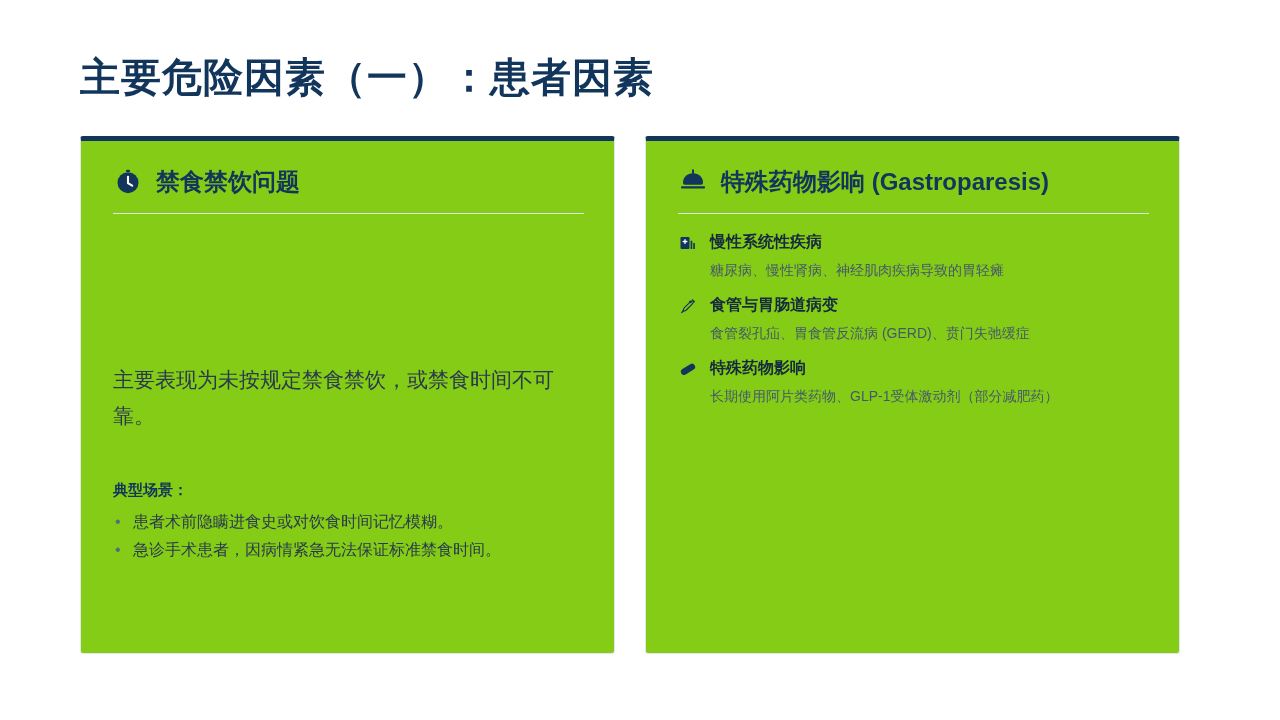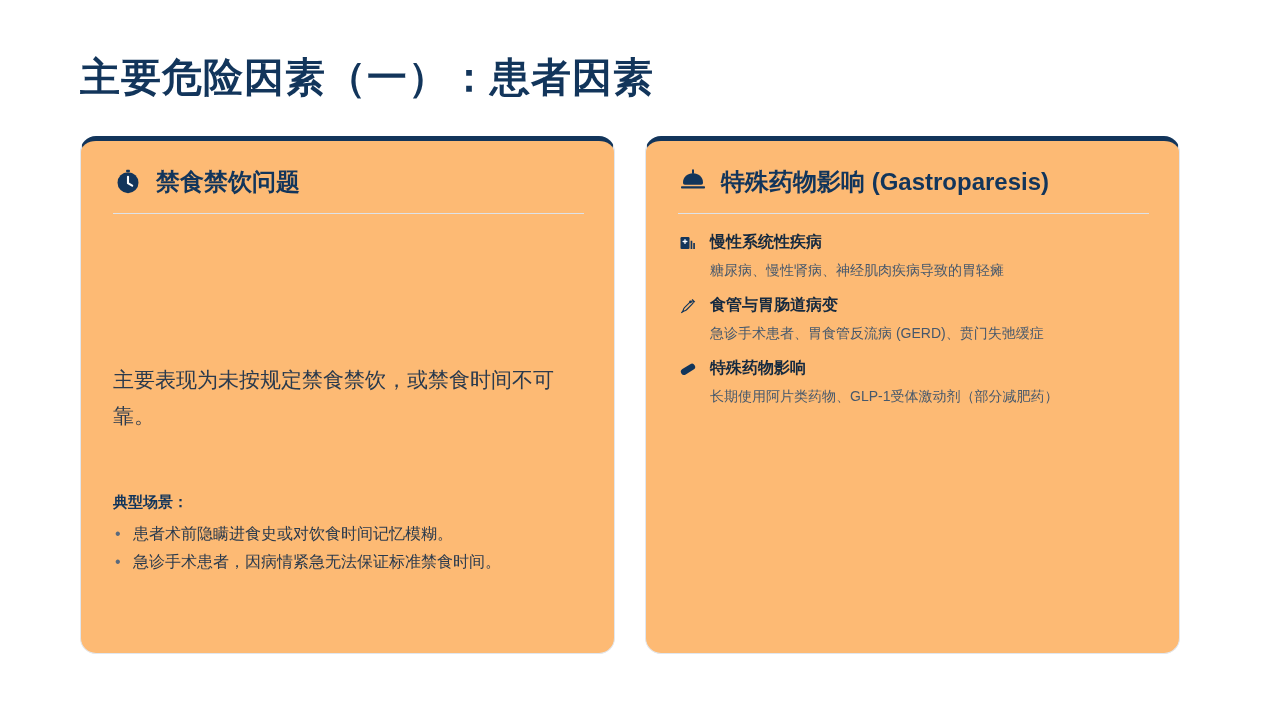--- a/index.html
+++ b/index.html
@@ -32,23 +32,23 @@
   .cards {
     display: flex;
     gap: 30px;
     align-items: stretch;
   }
   .card {
     position: relative;
     box-sizing: border-box;
     width: 535px;
     height: 518px;
-    background: #fdba74;
+    background: #84cc16;
     border: 1px solid #e2e7ee;
-    border-radius: 16px;
+    border-radius: 3px;
     border-top: 5px solid #12355b;
     padding: 26px 30px 26px 32px;
   }
   .card-head {
     display: flex;
     align-items: center;
     gap: 13px;
     padding-bottom: 16px;
   }
   .card-head .hicon {
@@ -74,21 +74,21 @@
   .left-body {
     padding-top: 92px;
   }
   .lead-text {
     font-size: 21px;
     color: #2a3a4d;
     line-height: 1.7;
     margin-top: 38px;
   }
   .scene-block {
-    margin-top: 60px;
+    margin-top: 48px;
   }
   .scene-label {
     font-size: 15px;
     font-weight: bold;
     color: #12355b;
     margin-bottom: 8px;
   }
   .bullets {
     list-style: none;
     margin: 0;
@@ -210,21 +210,21 @@
         <div class="item">
           <div class="item-head">
             <span class="item-icon">
               <svg width="18" height="18" viewBox="0 0 24 24" aria-hidden="true">
                 <path d="M17.5 3.2c2 2 2 4.4 0 6.4l-7.4 7.4c-1.2 1.2-2.2 1.4-3.6 1.8-1.4 0.4-2.6 1.6-3.4 2.4 0.8-0.8 2-2 2.4-3.4 0.4-1.4 0.6-2.4 1.8-3.6l7.4-7.4c2-2 4.4-2 6.4 0z" fill="none" stroke="#12355b" stroke-width="1.5"></path>
                 <circle cx="15.3" cy="6.6" r="1.8" fill="#12355b"></circle>
               </svg>
             </span>
             <span class="item-title">食管与胃肠道病变</span>
           </div>
-          <div class="item-desc">急诊手术患者、胃食管反流病 (GERD)、贲门失弛缓症</div>
+          <div class="item-desc">食管裂孔疝、胃食管反流病 (GERD)、贲门失弛缓症</div>
         </div>
 
         <div class="item">
           <div class="item-head">
             <span class="item-icon">
               <svg width="18" height="18" viewBox="0 0 24 24" aria-hidden="true">
                 <rect x="1.6" y="8.2" width="20.8" height="8.4" rx="4.2" transform="rotate(-32 12 12.4)" fill="#12355b"></rect>
               </svg>
             </span>
             <span class="item-title">特殊药物影响</span>

